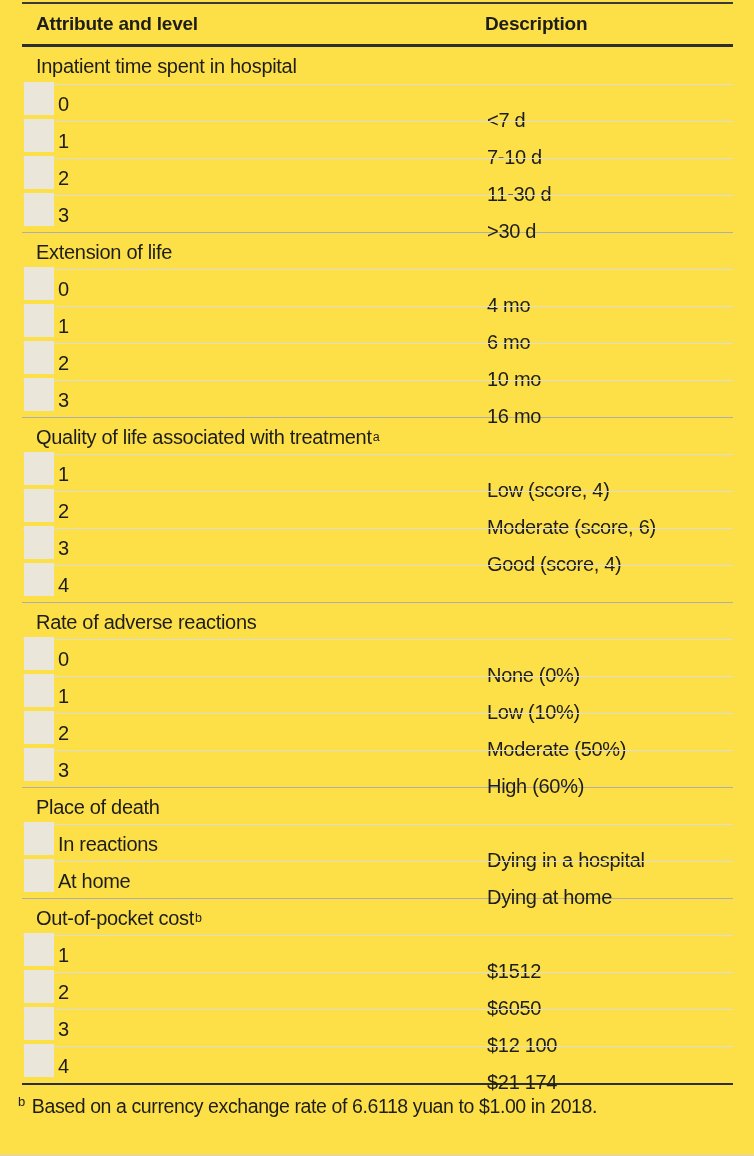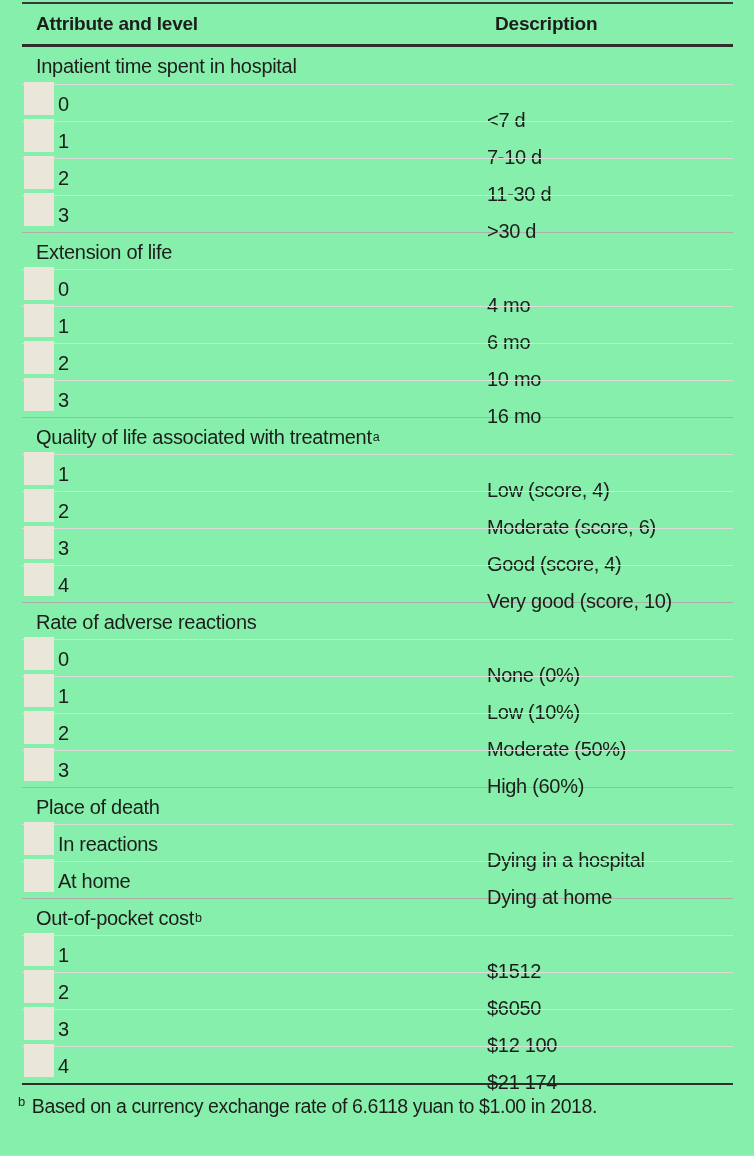--- a/index.html
+++ b/index.html
@@ -7,40 +7,40 @@
     padding: 0;
     background: #fcfcfa;
     font-family: "Liberation Sans", "DejaVu Sans", sans-serif;
     color: #1d1d1b;
   }
   .page {
     position: relative;
     width: 754px;
     height: 1156px;
     overflow: hidden;
-    background: #86efac;
+    background: #fde047;
   }
   .tbl {
     margin: 2px 21px 0 22px; 
   }
   .thead {
     position: relative;
     height: 40px;
     border-top: 2px solid #3a3a38;
     border-bottom: 3px solid #2e2e2c;
     display: flex;
     align-items: center;
   }
   .th {
     font-weight: bold;
     font-size: 19px;
     letter-spacing: -0.2px;
   }
   .col1 { padding-left: 14px; }
-  .col2 { position: absolute; left: 473px; }
+  .col2 { position: absolute; left: 463px; }
 
   .sec-row {
     box-sizing: border-box;
     height: 37px;
     border-top: 1px solid #aeaeaa;
     display: flex;
     align-items: center;
     padding-left: 14px;
     padding-top: 2px;
     font-size: 20px;
@@ -170,21 +170,20 @@
           <span class="desc">Moderate (score, 6)</span>
         </div>
         <div class="lvl-row">
           <span class="tab"></span>
           <span class="lvl">3</span>
           <span class="desc">Good (score, 4)</span>
         </div>
         <div class="lvl-row">
           <span class="tab"></span>
           <span class="lvl">4</span>
-          <span class="desc">Very good (score, 10)</span>
         </div>
         <div class="sec-row">
           <span>Rate of adverse reactions</span>
         </div>
         <div class="lvl-row">
           <span class="tab"></span>
           <span class="lvl">0</span>
           <span class="desc">None (0%)</span>
         </div>
         <div class="lvl-row">

